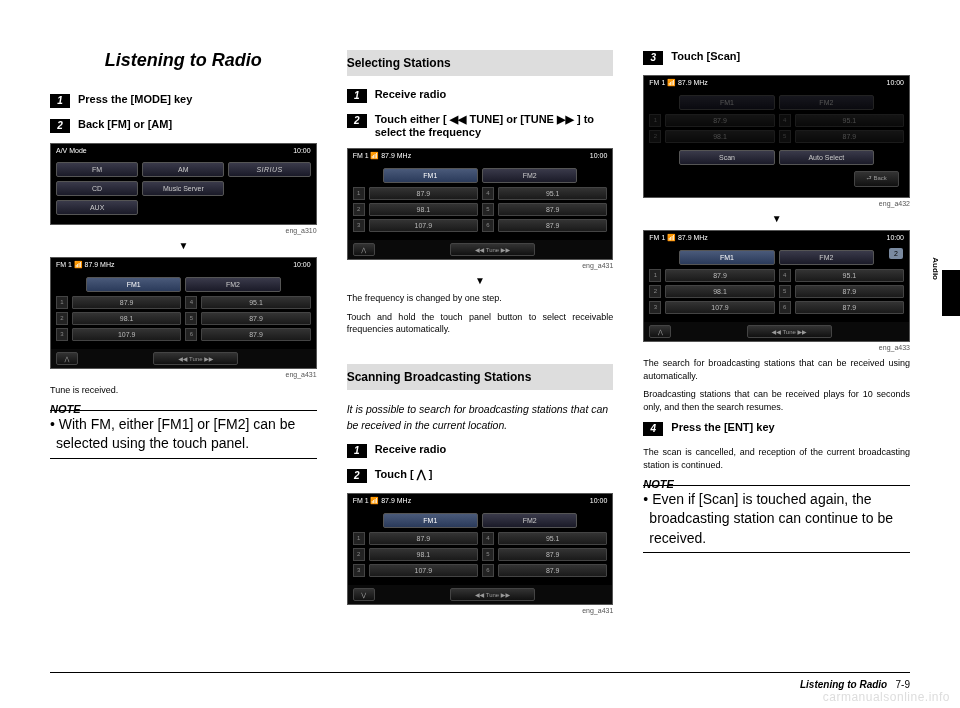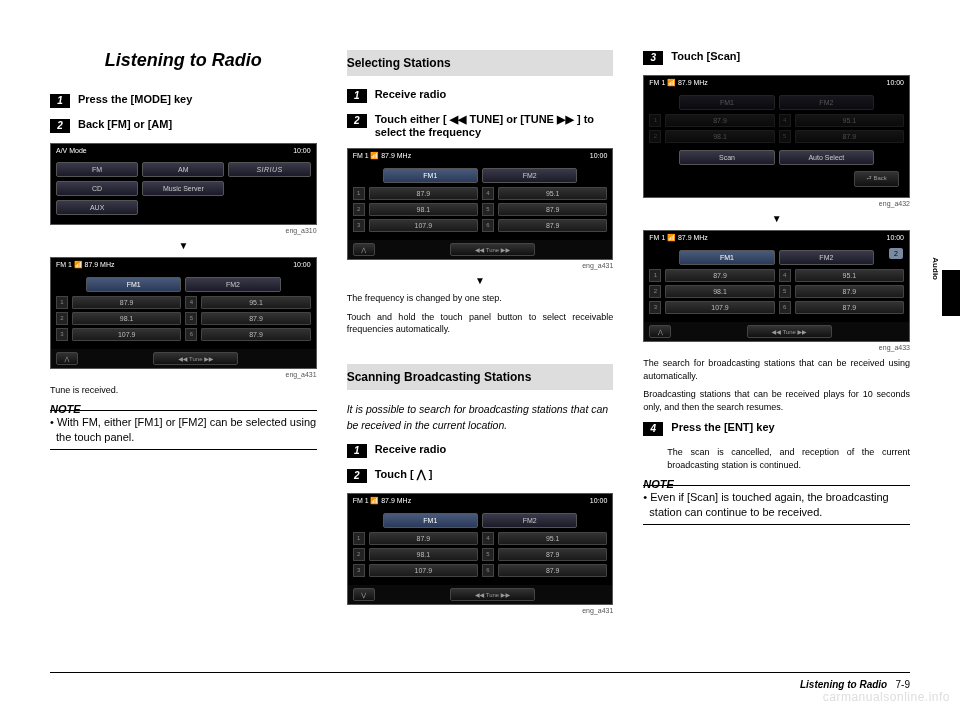--- a/index.html
+++ b/index.html
@@ -68,41 +68,40 @@
     font-style: italic;
     font-size: 11px;
     margin-top: 6px;
   }
   .note-rule {
     border-top: 1px solid #000;
     margin-top: -5px;
     margin-bottom: 4px;
   }
   .note-text {
-    font-size: 11px;
+    font-size: 14px;
     line-height: 1.4;
     padding-left: 6px;
     text-indent: -6px;
   }
   .body-text {
     font-size: 9px;
     line-height: 1.4;
     margin-bottom: 6px;
   }
   .body-text-med {
     font-size: 10.5px;
     line-height: 1.5;
     margin-bottom: 10px;
     font-style: italic;
   }
   .after-step {
     font-size: 9px;
     line-height: 1.4;
     margin-bottom: 4px;
-    margin-left: 24px;
   }
   .img-caption {
     font-size: 7px;
     text-align: right;
     color: #555;
     margin-top: 2px;
     margin-bottom: 6px;
   }
   .down-arrow {
     text-align: center;

